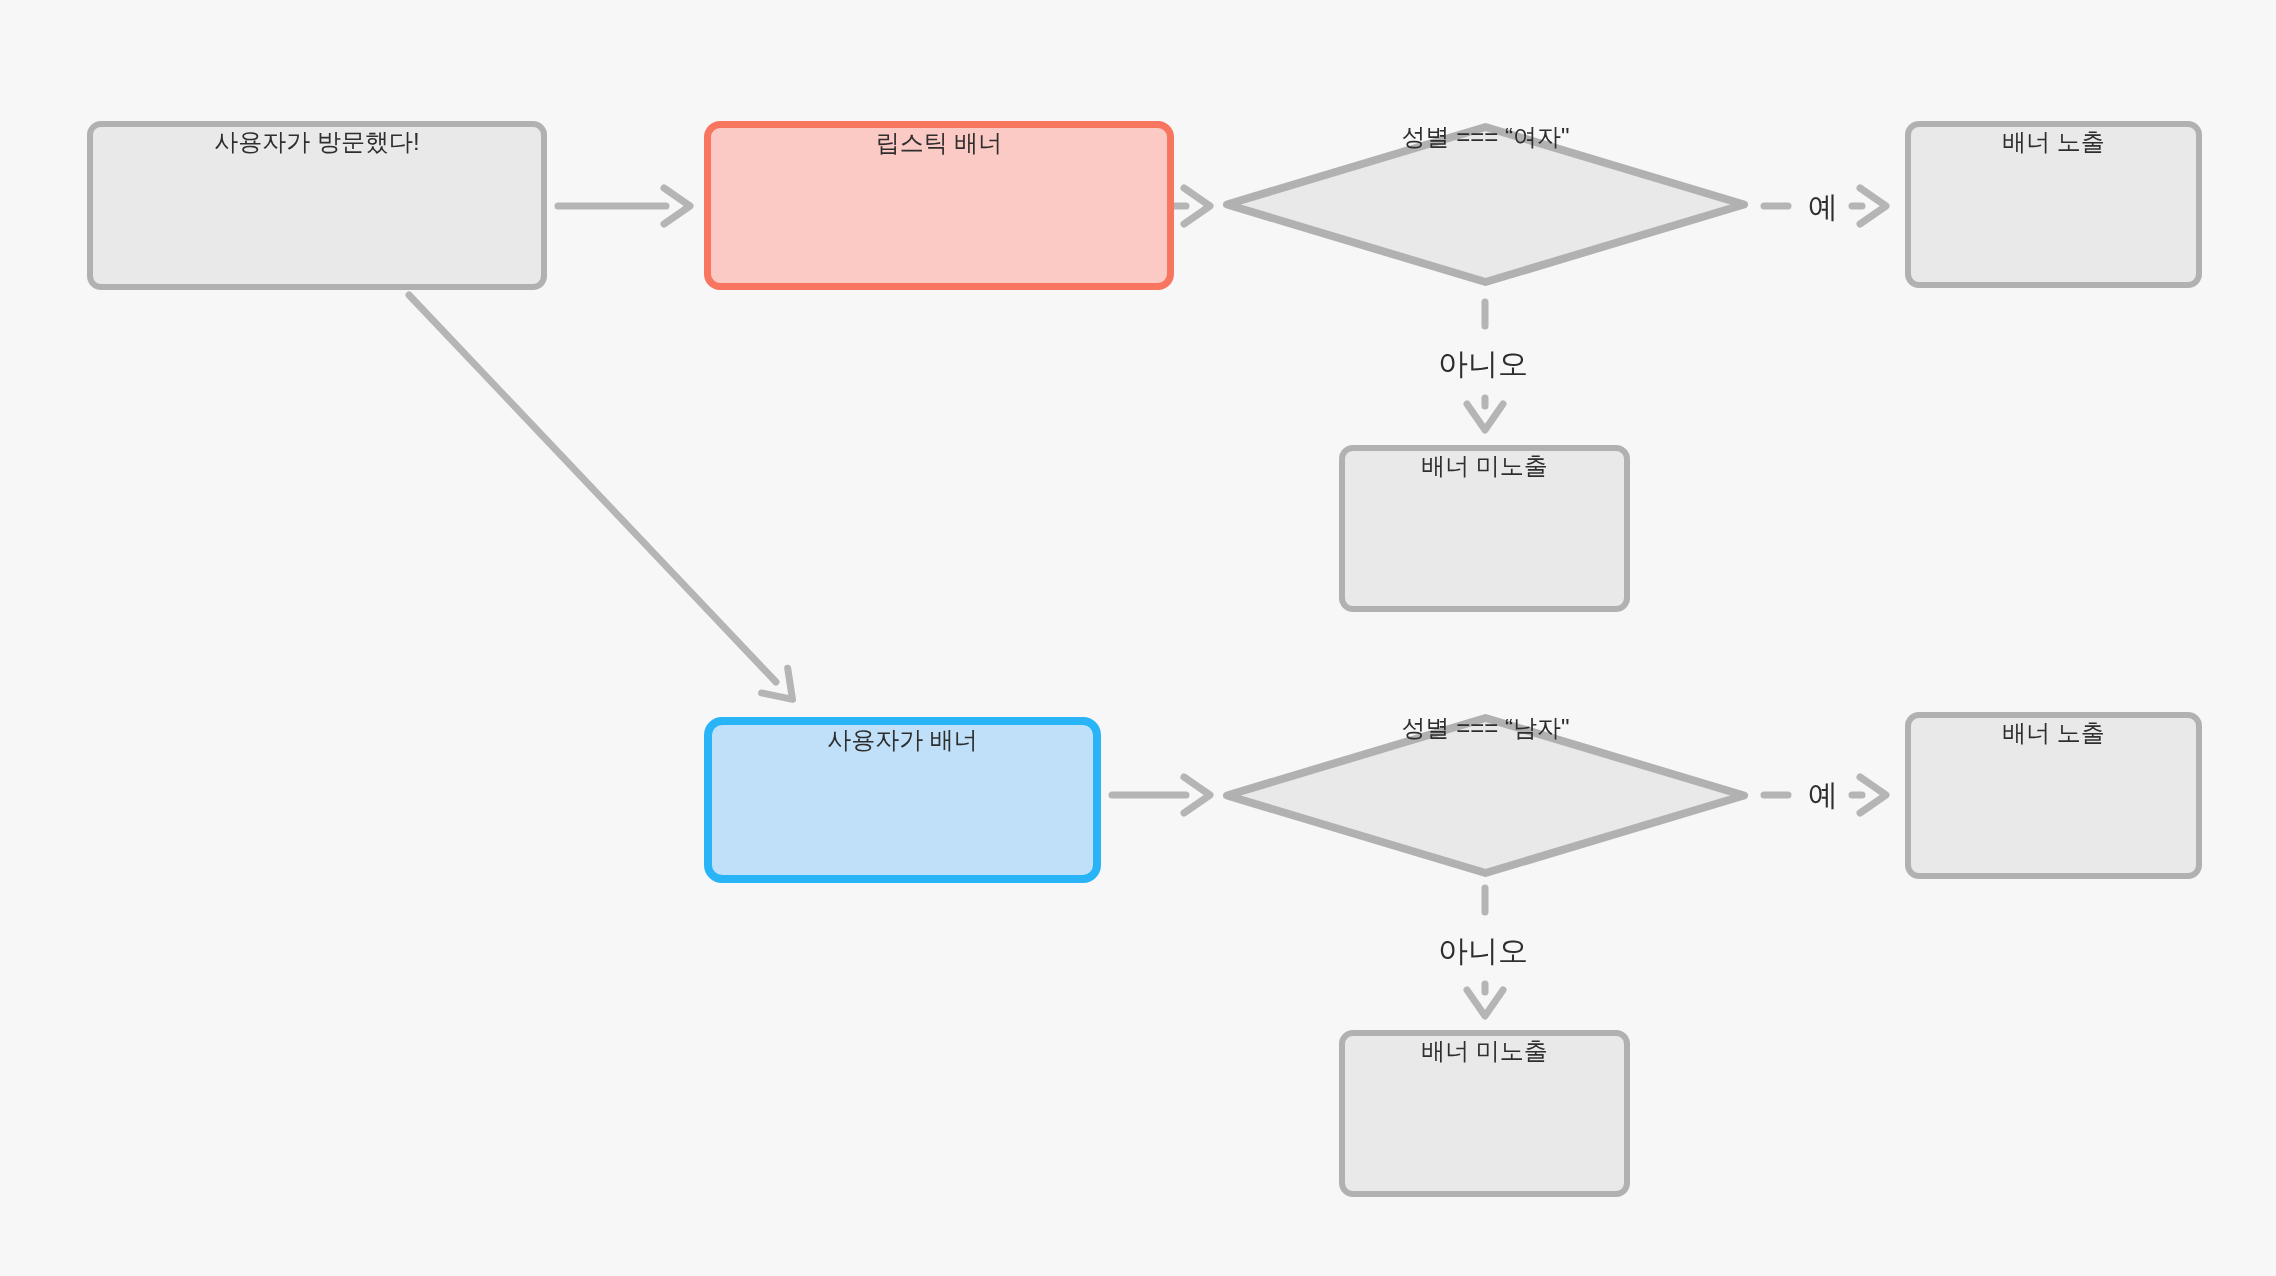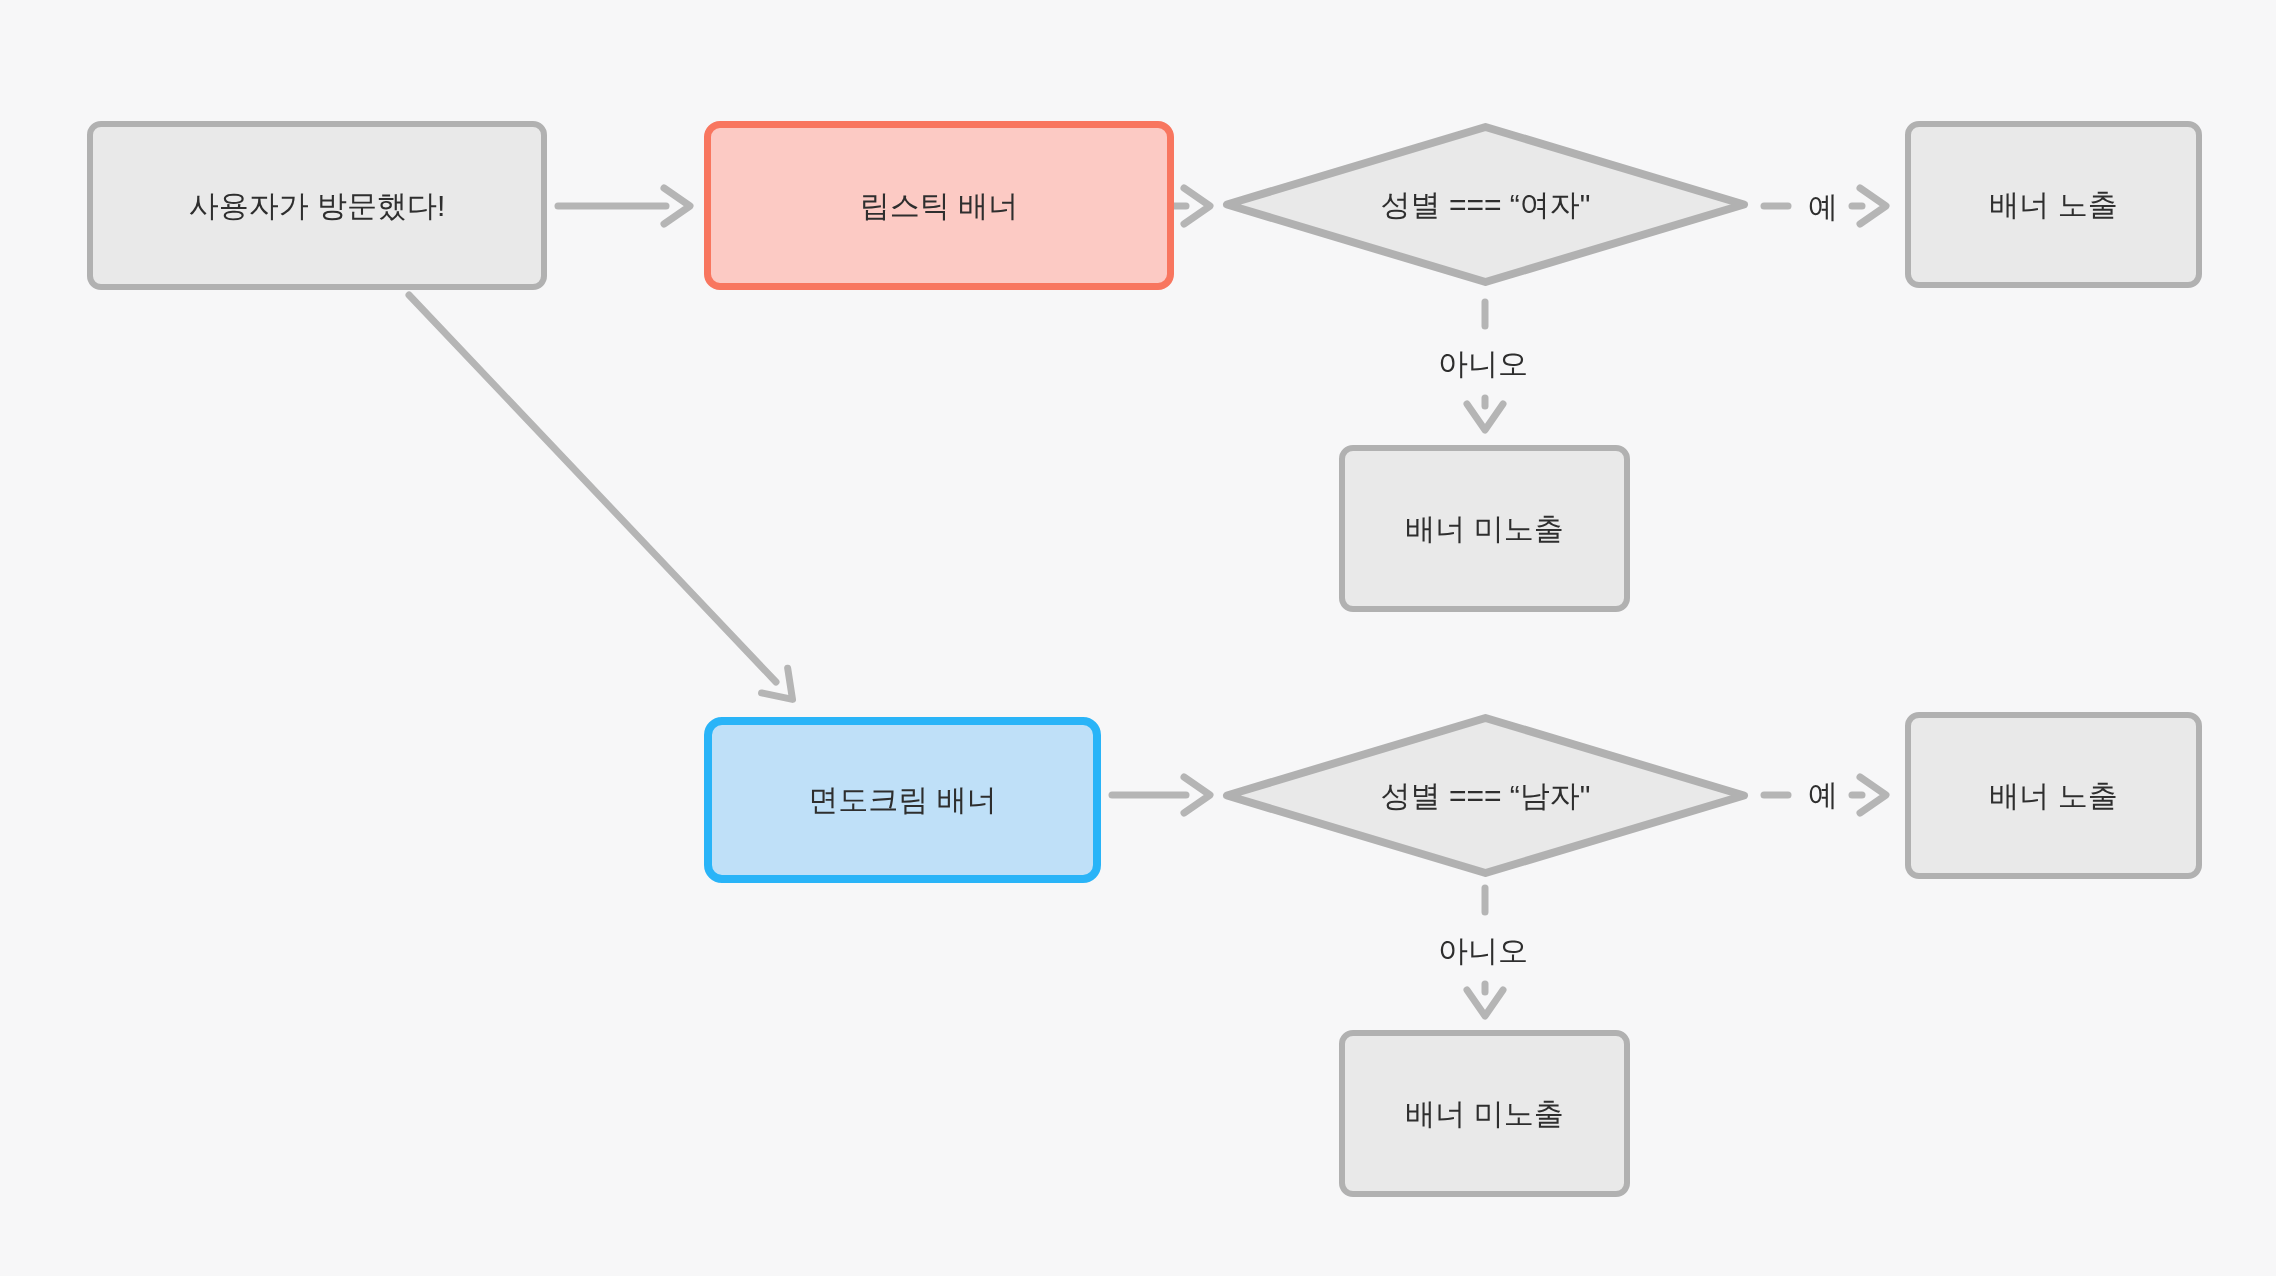--- a/index.html
+++ b/index.html
@@ -5,22 +5,22 @@
   html,body{margin:0;padding:0;background:#f7f7f8;}
   body{width:2276px;height:1276px;overflow:hidden;}
   .canvas{
     position:relative;width:2276px;height:1276px;
     font-family:"Liberation Sans", sans-serif;
     color:#2e2e2e;background:#f7f7f8;
   }
   .connectors{position:absolute;left:0;top:0;width:2276px;height:1276px;}
   .connectors path{stroke:#b5b5b5;stroke-width:7;fill:none;stroke-linecap:round;}
   .node{
-    position:absolute;display:flex;align-items:center;justify-content:center;
-    box-sizing:border-box;font-size:30px;text-align:center;line-height:1.25;
+    position:absolute;display:flex;justify-content:center;
+    box-sizing:border-box;font-size:24px;text-align:center;line-height:1.25;
     white-space:nowrap;
   }
   .box{background:#e9e9e9;border:6px solid #b1b1b1;border-radius:14px;}
   .box.red{background:#fccac4;border:7px solid #f8765f;border-radius:16px;}
   .box.blue{background:#bfe0f8;border:8px solid #29b4f8;border-radius:18px;}
   .diamond{background:transparent;border:none;}
   .diamond .dshape{position:absolute;left:0;top:0;width:100%;height:100%;}
   .diamond .dshape polygon{fill:#e9e9e9;stroke:#b1b1b1;stroke-width:8;stroke-linejoin:round;}
   .diamond .label{position:relative;}
   .edge-label{
@@ -71,21 +71,21 @@
 
   <div class="node box" style="left:1905px;top:121px;width:297px;height:167px;">
     <span class="label">배너 노출</span>
   </div>
 
   <div class="node box" style="left:1339px;top:445px;width:291px;height:167px;">
     <span class="label">배너 미노출</span>
   </div>
 
   <div class="node box blue" style="left:704px;top:717px;width:397px;height:166px;">
-    <span class="label">면도크림 배너</span>
+    <span class="label">사용자가 배너</span>
   </div>
 
   <div class="node diamond" style="left:1222px;top:713px;width:527px;height:165px;">
     <svg class="dshape" viewBox="0 0 527 165" preserveAspectRatio="none">
       <polygon points="5,82.5 263.5,5 522,82.5 263.5,160"></polygon>
     </svg>
     <span class="label">성별 === “남자"</span>
   </div>
 
   <div class="node box" style="left:1905px;top:712px;width:297px;height:167px;">

